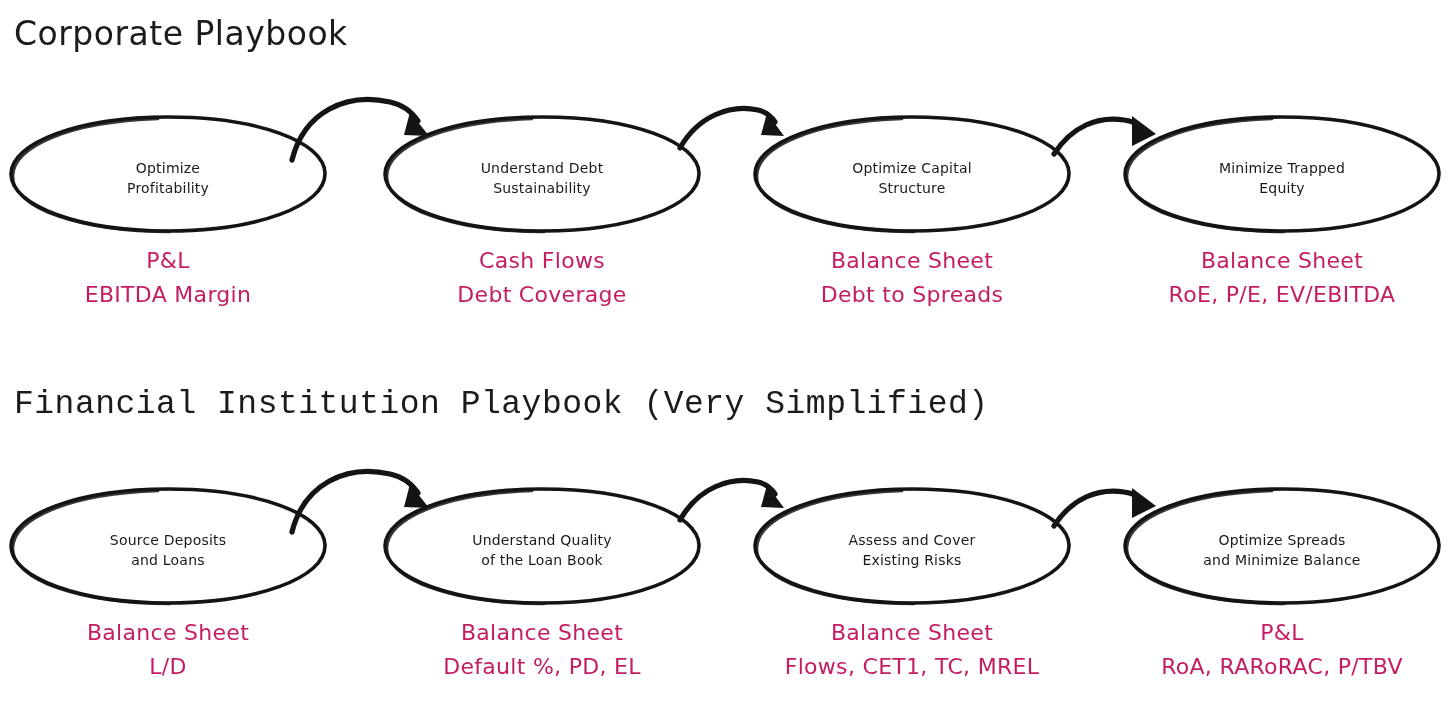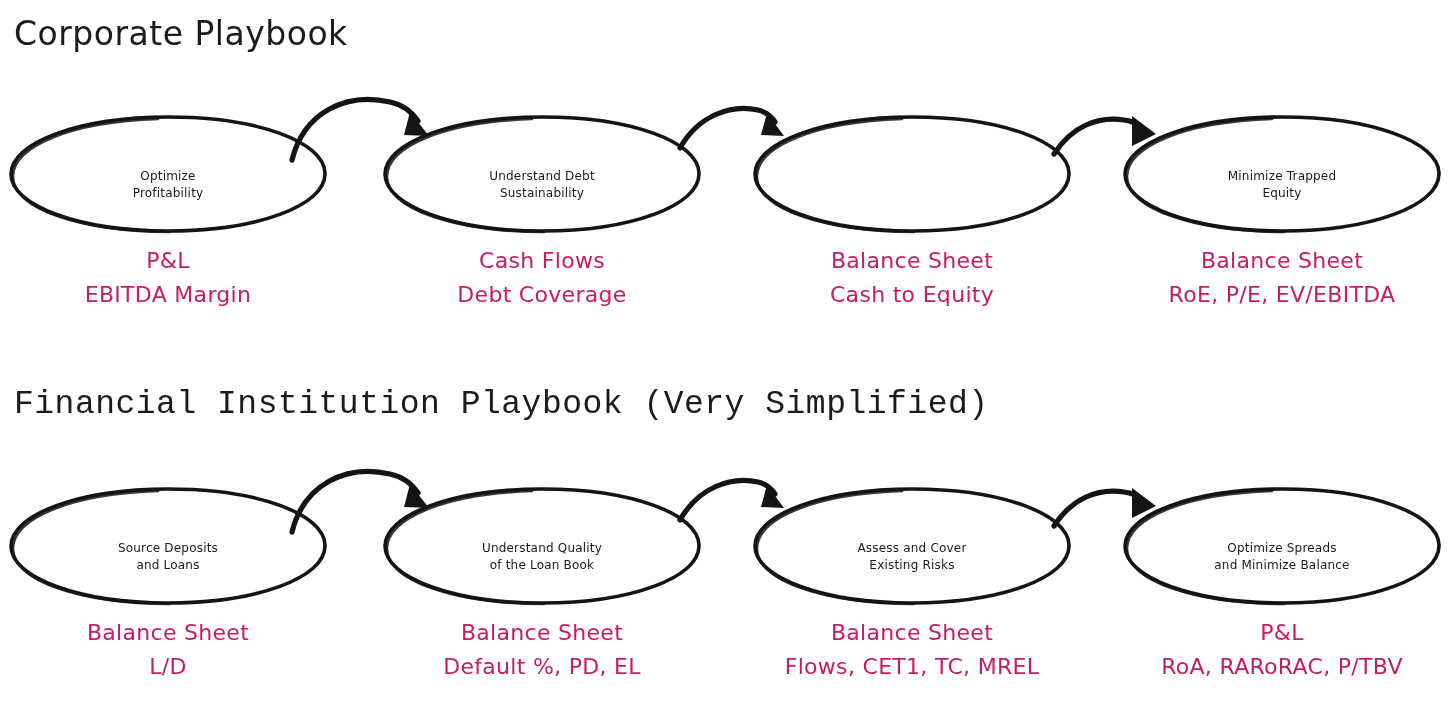--- a/index.html
+++ b/index.html
@@ -57,29 +57,29 @@
     position: absolute;
     left: 0;
     top: 0;
     width: 320px;
     height: 120px;
     overflow: visible;
   }
   .node .ellipse-label {
     position: absolute;
     left: 26px;
-    top: 11px;
+    top: 4px;
     width: 268px;
     height: 120px;
     display: flex;
     flex-direction: column;
     justify-content: center;
     text-align: center;
     font-family: "DejaVu Sans", sans-serif;
-    font-size: 12px;
+    font-size: 14px;
     line-height: 1.45;
     color: #1a1a1a;
     letter-spacing: 0.2px;
   }
   .node .ellipse-label span { display: block; white-space: nowrap; }
 
   .node .caption {
     position: absolute;
     left: -20px;
     top: 158px;
@@ -165,24 +165,28 @@
       <path d="M91 27 L 108 50 L 85 49 Z" fill="#141414"></path>
     </svg>
   </div>
 
   <div class="node n2">
     <div class="ellipse-wrap">
       <svg class="ellipse" viewBox="0 0 320 120">
         <path d="M160 3 C 250 3 316 28 317 59 C 318 92 248 117 160 117 C 72 117 3 92 3 60 C 3 29 70 3 160 3 Z" fill="#ffffff" stroke="#141414" stroke-width="3.6" stroke-linecap="round"></path>
         <path d="M150 5 C 60 8 6 33 5 62 C 4 95 74 118 162 118" fill="none" stroke="#141414" stroke-width="2.6" stroke-linecap="round" opacity="0.85"></path>
       </svg>
-    </div>
-    <div class="caption">
-      <span>Balance Sheet</span>
-      <span>Cash to Equity</span>
+      <div class="ellipse-label">
+        <span>Optimize Capital</span>
+        <span>Structure</span>
+      </div>
+    </div>
+    <div class="caption">
+      <span>Balance Sheet</span>
+      <span>Debt to Spreads</span>
     </div>
   </div>
 
   <div class="arrow a2">
     <svg width="150" height="80" viewBox="0 0 150 80">
       <path d="M8 68 C 26 40 52 30 78 34 C 86 35 92 38 96 42" fill="none" stroke="#141414" stroke-width="5.2" stroke-linecap="round"></path>
       <path d="M86 30 L 110 48 L 86 60 Z" fill="#141414"></path>
     </svg>
   </div>
 

